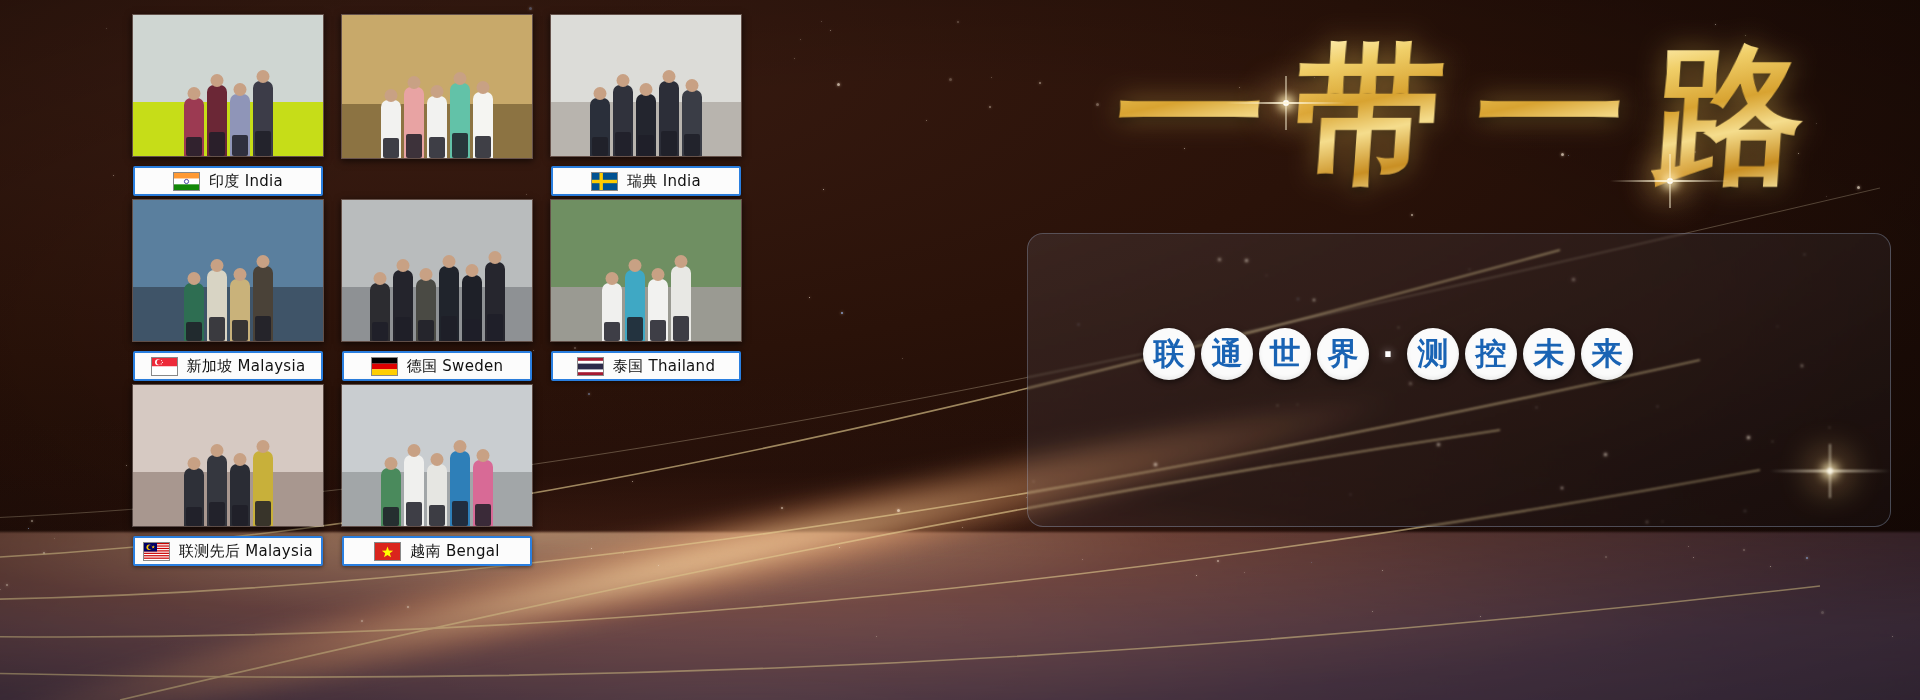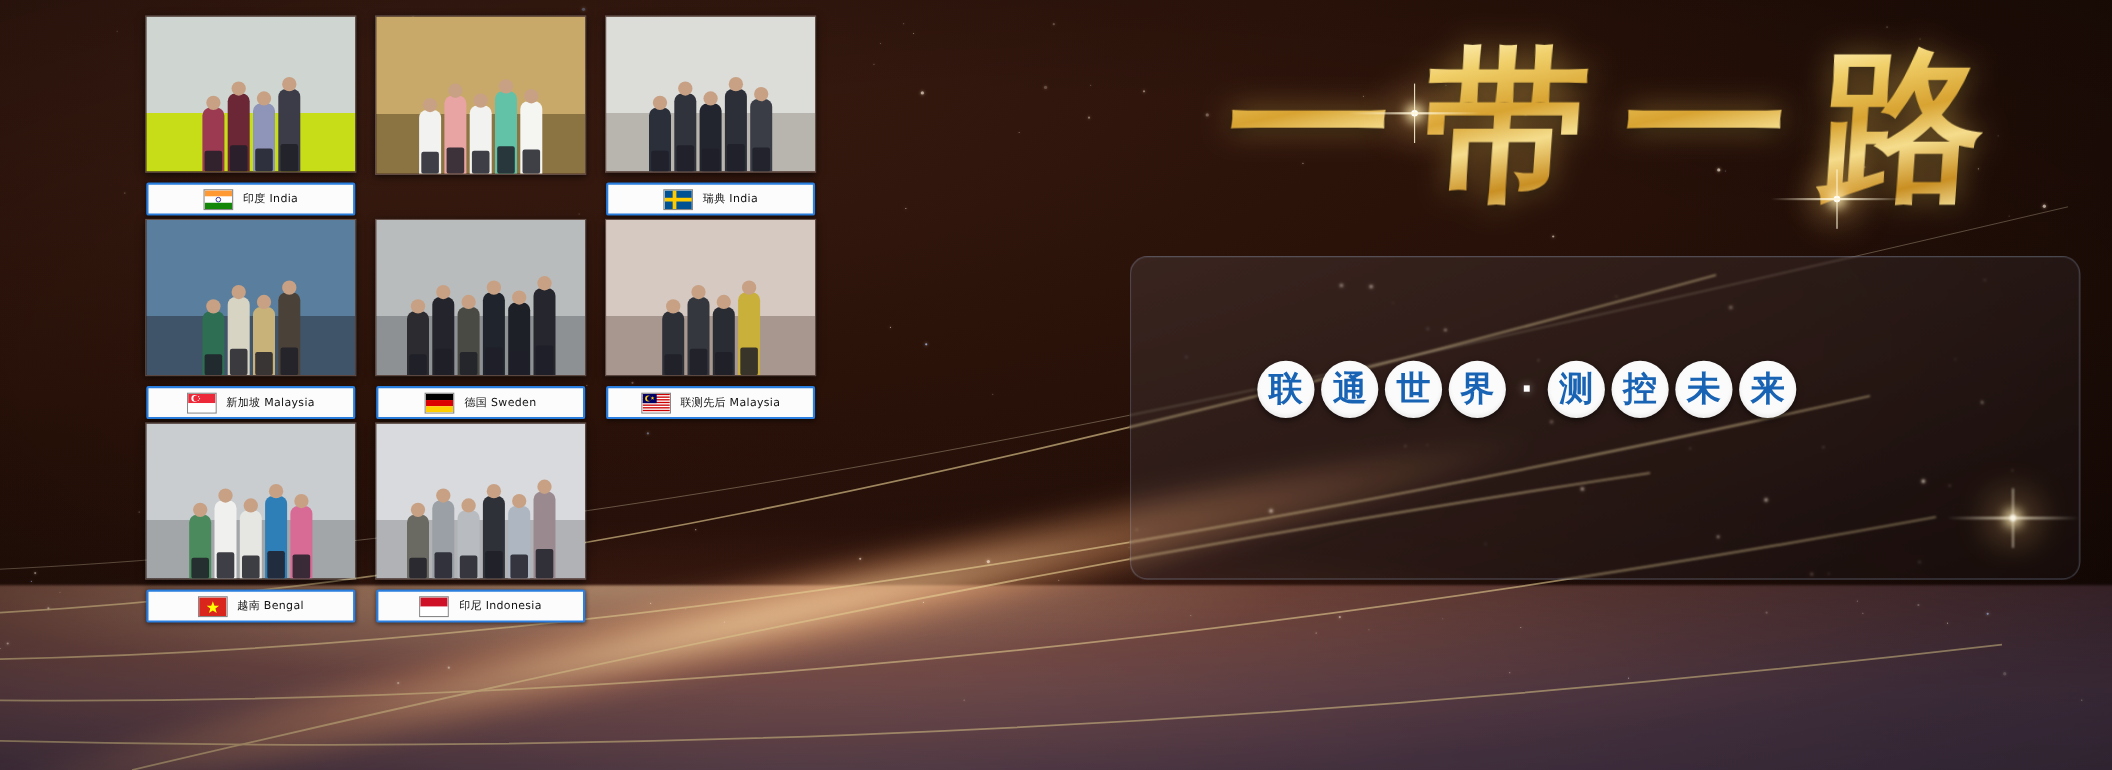--- a/index.html
+++ b/index.html
@@ -63,21 +63,21 @@
   .p::after{content:"";position:absolute;left:50%;bottom:0;transform:translateX(-50%);width:16px;height:34%;background:rgba(30,30,40,.85);border-radius:2px;}
 
   .label{
     margin-top:9px;width:186px;height:26px;
     background:#fcfcfc;border:2px solid #2a7fe0;border-radius:2px;
     display:flex;align-items:center;justify-content:center;gap:9px;
     box-shadow:0 1px 4px rgba(0,0,0,.5);
   }
   .flag{width:25px;height:17px;border:1px solid #888;flex:0 0 auto;position:relative;overflow:hidden;background:#fff;}
   .label-text{
-    font-size:10px;color:#111;white-space:nowrap;letter-spacing:.3px;
+    font-size:15px;color:#111;white-space:nowrap;letter-spacing:.3px;
     font-family:"DejaVu Sans","Liberation Sans",sans-serif;
   }
 
   
   .headline{
     position:absolute;left:1015px;top:8px;width:890px;height:212px;
     display:flex;align-items:center;justify-content:center;gap:30px;
   }
   .hz{
     font-family:"DejaVu Serif","Liberation Serif",serif;
@@ -384,20 +384,40 @@
         <span class="flag"><svg viewBox="0 0 25 17" width="25" height="17">
               <rect width="25" height="5.67" fill="#000"></rect>
               <rect y="5.67" width="25" height="5.66" fill="#dd0000"></rect>
               <rect y="11.33" width="25" height="5.67" fill="#ffce00"></rect>
             </svg></span>
         <span class="label-text">德国 Sweden</span>
       </div>
       </div>
       <div class="card">
       <div class="photo">
+    <div class="scene" style="background:linear-gradient(180deg,#6f8f62 0%,#6f8f62 62%,#9a9a92 62%,#9a9a92 100%)"></div>
+    <div class="people">
+            <span class="p" style="background:#f0f0ee;height:58px"></span>
+            <span class="p" style="background:#3fa8c4;height:71px"></span>
+            <span class="p" style="background:#f2f2f0;height:62px"></span>
+            <span class="p" style="background:#e8e8e4;height:75px"></span>
+          </div>
+        </div>
+      <div class="label">
+        <span class="flag"><svg viewBox="0 0 25 17" width="25" height="17">
+              <rect width="25" height="17" fill="#fff"></rect>
+              <rect width="25" height="2.8" fill="#a51931"></rect>
+              <rect y="14.2" width="25" height="2.8" fill="#a51931"></rect>
+              <rect y="5.6" width="25" height="5.8" fill="#2d2a4a"></rect>
+            </svg></span>
+        <span class="label-text">泰国 Thailand</span>
+      </div>
+      </div>
+      <div class="card">
+      <div class="photo">
     <div class="scene" style="background:linear-gradient(180deg,#d6c9c2 0%,#d6c9c2 62%,#a8978f 62%,#a8978f 100%)"></div>
     <div class="people">
             <span class="p" style="background:#2e3038;height:58px"></span>
             <span class="p" style="background:#35373f;height:71px"></span>
             <span class="p" style="background:#2a2c34;height:62px"></span>
             <span class="p" style="background:#c8b03a;height:75px"></span>
           </div>
         </div>
       <div class="label">
         <span class="flag"><svg viewBox="0 0 25 17" width="25" height="17">
@@ -429,40 +449,20 @@
           </div>
         </div>
       <div class="label">
         <span class="flag"><svg viewBox="0 0 25 17" width="25" height="17">
               <rect width="25" height="17" fill="#da251d"></rect>
               <path d="M12.5 3.6 l1.45 4.0 4.2 0.08 -3.33 2.55 1.2 4.05 -3.52 -2.35 -3.52 2.35 1.2 -4.05 -3.33 -2.55 4.2 -0.08z" fill="#ff0"></path>
             </svg></span>
         <span class="label-text">越南 Bengal</span>
       </div>
       </div>
-      <div class="card">
-      <div class="photo">
-    <div class="scene" style="background:linear-gradient(180deg,#d8dade 0%,#d8dade 62%,#b0b2b6 62%,#b0b2b6 100%)"></div>
-    <div class="people">
-            <span class="p" style="background:#6a6a62;height:58px"></span>
-            <span class="p" style="background:#9aa0a6;height:71px"></span>
-            <span class="p" style="background:#b8bcc0;height:62px"></span>
-            <span class="p" style="background:#2f3138;height:75px"></span>
-            <span class="p" style="background:#aeb6c2;height:66px"></span>
-            <span class="p" style="background:#9a8a90;height:79px"></span>
-          </div>
-        </div>
-      <div class="label">
-        <span class="flag"><svg viewBox="0 0 25 17" width="25" height="17">
-              <rect width="25" height="8.5" fill="#ce1126"></rect>
-              <rect y="8.5" width="25" height="8.5" fill="#fff"></rect>
-            </svg></span>
-        <span class="label-text">印尼 Indonesia</span>
-      </div>
-      </div>
     </div>
 
   <div class="headline" id="headline">
       <span class="hz">一</span>
       <span class="hz">带</span>
       <span class="hz">一</span>
       <span class="hz">路</span>
       <span class="sparkle" style="left: 268px; top: 92px;"></span>
       <span class="sparkle" style="left: 652px; top: 170px;"></span>
       <span class="sparkle" style="left: 812px; top: 460px;"></span>

